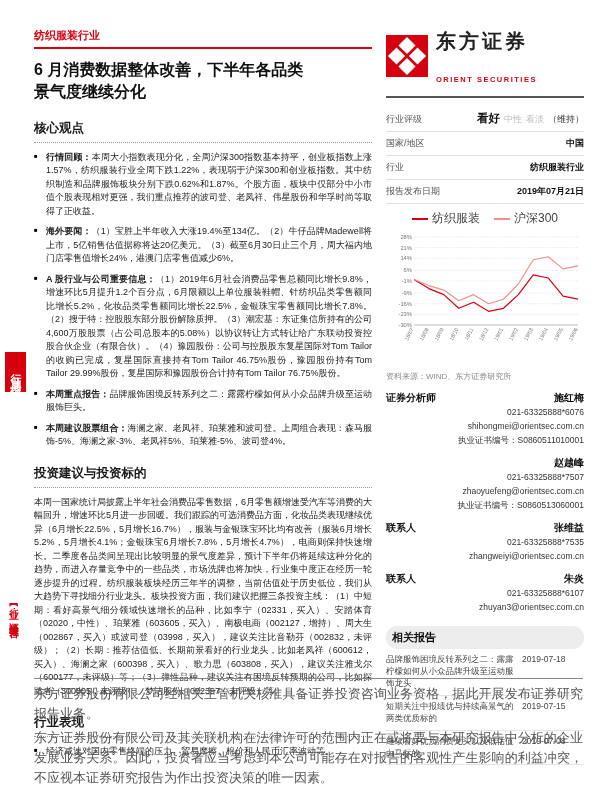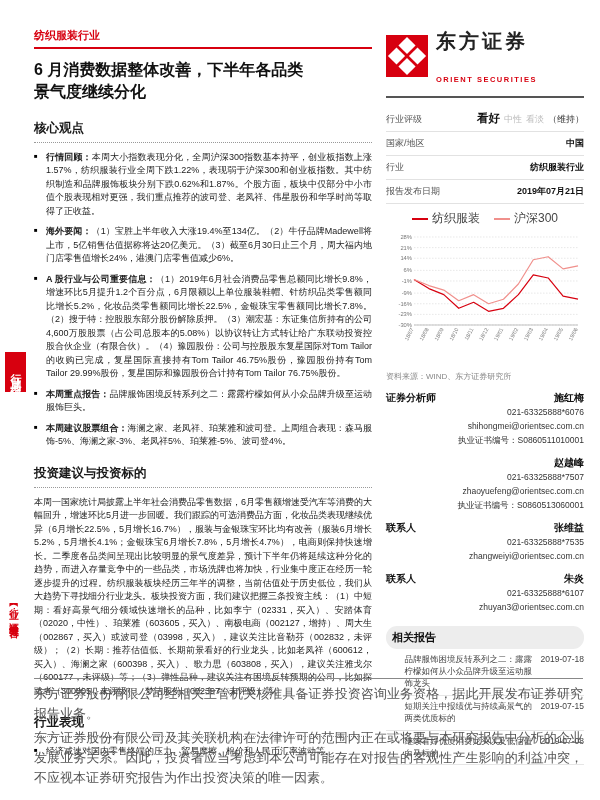--- a/index.html
+++ b/index.html
@@ -51,21 +51,21 @@
   .legend-item { display:flex; align-items:center; gap:4px; }
   .legend-swatch { display:inline-block; width:16px; height:2px; background:#d7000f; }
   .chart-wrap { margin-top:2px; }
   .source { font-size:8px; color:#888; margin:4px 0 0; }
 
   .an-head { display:flex; justify-content:space-between; font-size:10px; padding-top:9px; }
   .an-head .lbl { font-weight:bold; color:#111; }
   .an-head .nm  { font-weight:bold; color:#111; }
   .an-line { text-align:right; font-size:8.5px; color:#333; line-height:1.65; }
 
-  .rel-item { display:flex; justify-content:flex-end; gap:6px; padding:5px 0;
+  .rel-item { display:flex; justify-content:flex-start; gap:6px; padding:5px 0;
               border-bottom:1px solid #e6e6e6; font-size:8.5px; color:#444; }
   .rel-title { width:130px; line-height:1.4; }
   .rel-date { white-space:nowrap; color:#444; }
 
   .footer { position:absolute; left:34px; right:17px; bottom:12px; border-top:1px solid #888;
             padding-top:5px; font-size:13px; color:#555; line-height:1.55; text-align:justify; }
   .footer p + p { margin-top:3px; }
 </style>
 </head>
 <body>

